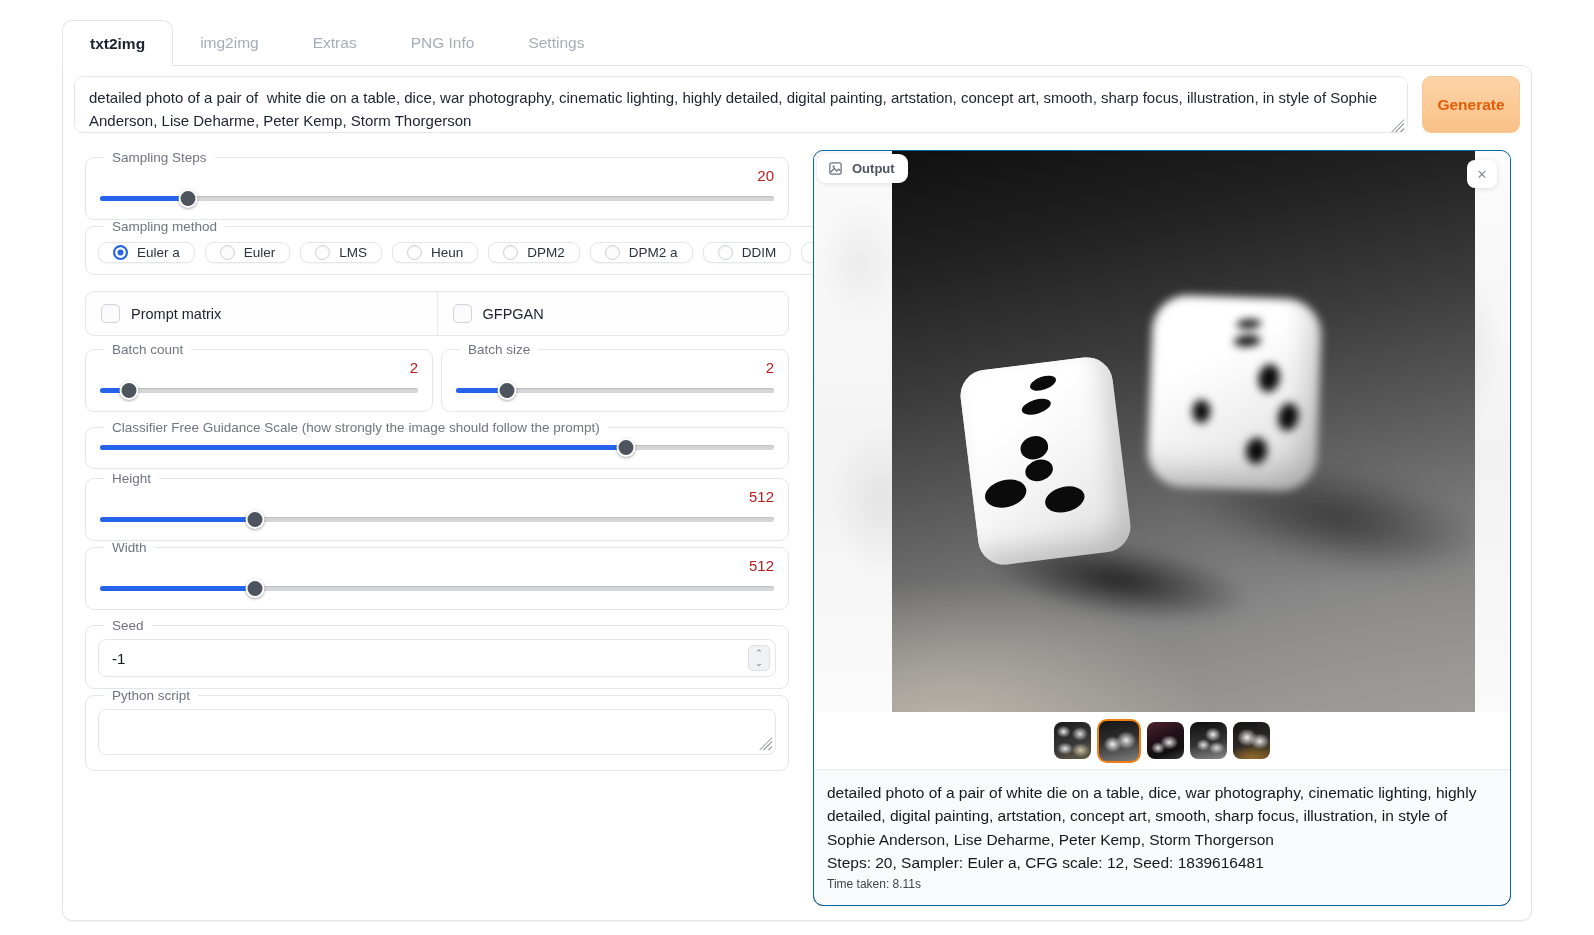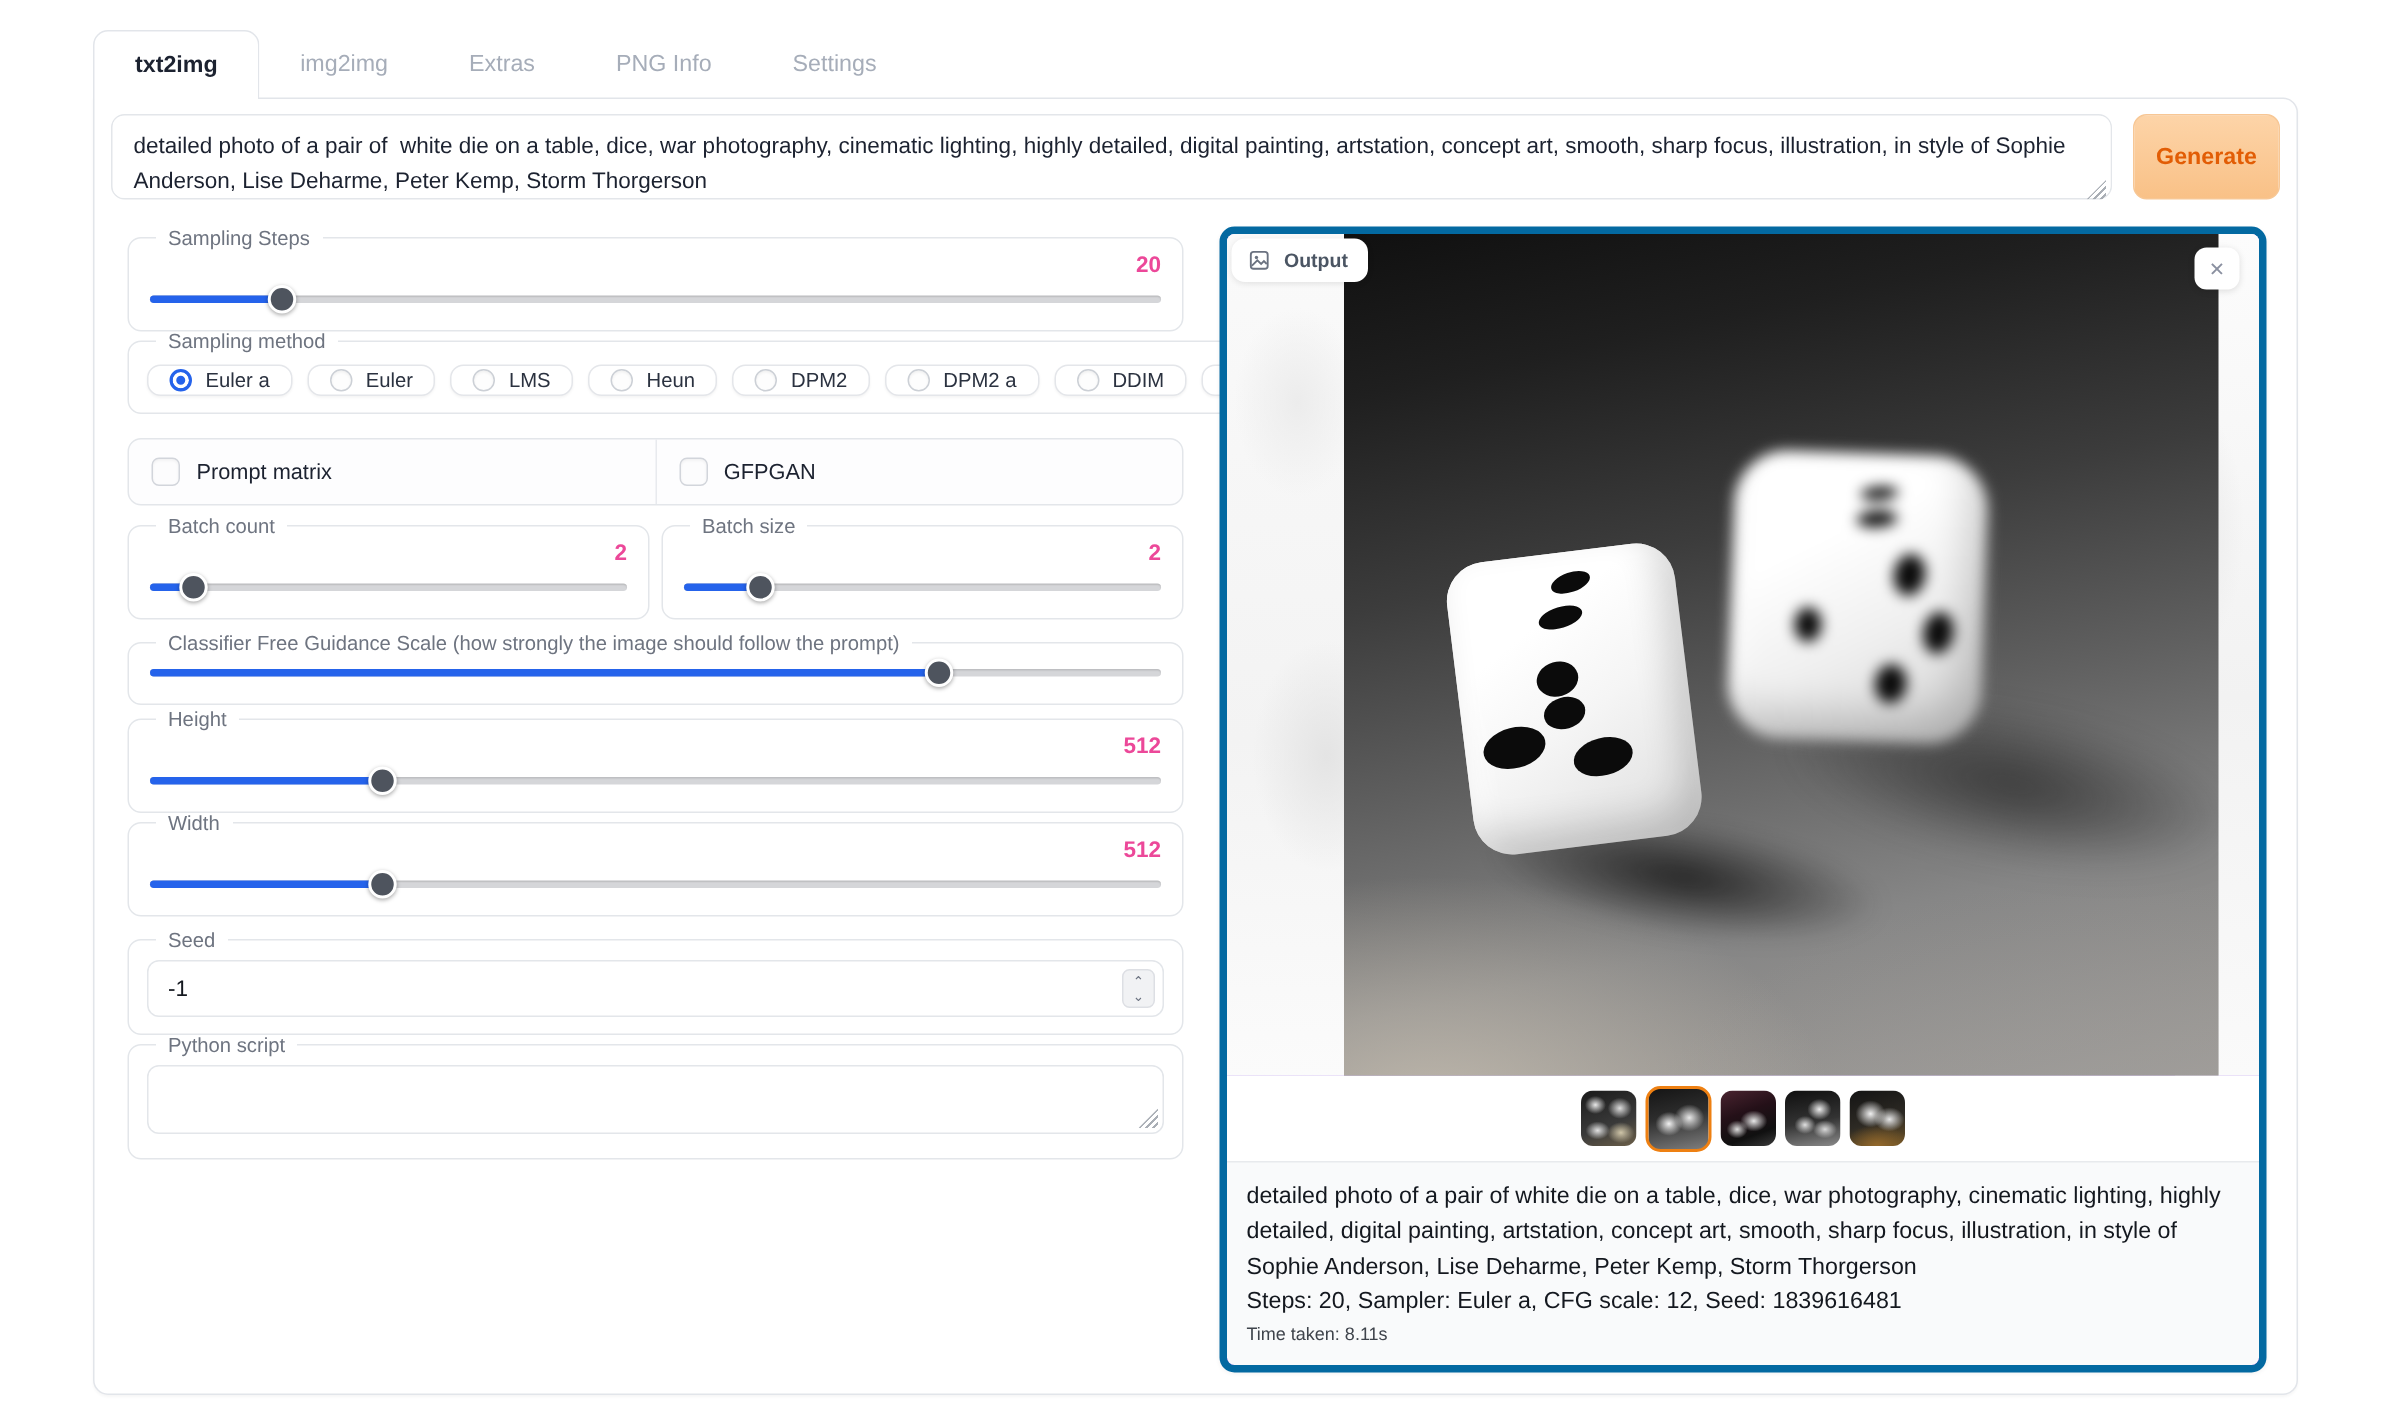--- a/index.html
+++ b/index.html
@@ -30,21 +30,21 @@
   .generate { width:98px; height:57px; border-radius:9px; border:1px solid #f7c795;
     background:linear-gradient(180deg,#fdd4a8,#f9c187); color:#e25d05; font-weight:700;
     font-size:15.5px; cursor:pointer; font-family:inherit; }
 
   
   .main-row { display:flex; gap:24px; margin-left:12px; margin-right:10px; align-items:flex-start; }
   .left-col { width:704px; flex:0 0 704px; }
 
   fieldset { border:1px solid #e3e6ea; border-radius:9px; padding:2px 12px 11px; background:#fff; }
   legend { font-size:13.5px; color:#6e7480; padding:0 8px; margin-left:6px; }
-  .val { text-align:right; font-size:15px; font-weight:700; color:#ec4899; margin:0 2px 4px 0; }
+  .val { text-align:right; font-size:15px; font-weight:400; color:#b91c1c; margin:0 2px 4px 0; }
 
   .slider { position:relative; height:20px; display:flex; align-items:center; margin:0 2px; }
   .track { width:100%; height:5px; border-radius:99px; background:#d5d6d9;
     box-shadow:inset 0 1px 1px rgba(0,0,0,.12); }
   .fill { position:absolute; left:0; height:5px; border-radius:99px; background:#2563eb; }
   .knob { position:absolute; width:19px; height:19px; border-radius:50%; background:#4e545e;
     border:2px solid #fff; box-shadow:0 1px 3px rgba(0,0,0,.35); transform:translateX(-50%); cursor:pointer; }
 
   .stack-merge { margin-top:-1px; }
   .gap16 { height:16px; } .gap8 { height:8px; } .gap6 { height:6px; } .gap2 { height:2px; }
@@ -72,21 +72,21 @@
     padding:0 34px 0 13px; font-size:15px; color:#14181f; font-family:inherit; outline:none; }
   .spinner { position:absolute; right:6px; top:6px; width:22px; height:26px; background:#f1f2f4;
     border:1px solid #dddfe4; border-radius:5px; display:flex; flex-direction:column;
     align-items:center; justify-content:center; color:#6b7280; font-size:9px; line-height:1;
     cursor:pointer; gap:1px; }
   .pyta { width:100%; height:46px; border:1px solid #e3e6ea; border-radius:8px; margin-top:4px;
     resize:none; font-family:inherit; outline:none; position:relative; }
 
   
   .out-col { flex:1; }
-  .out-panel { border:5px solid #0369a1; border-radius:10px; overflow:hidden; background:#6d28d9;
+  .out-panel { border:1px solid #0369a1; border-radius:10px; overflow:hidden; background:#000000;
     position:relative; box-shadow:0 1px 3px rgba(0,0,0,.05); }
   .out-chip { position:absolute; z-index:5; top:3px; left:3px; background:#fff; border-radius:9px;
     padding:7px 13px 7px 11px; display:flex; align-items:center; gap:9px;
     box-shadow:0 1px 4px rgba(0,0,0,.10); color:#4b5563; font-size:13px; font-weight:700; }
   .out-close { position:absolute; z-index:5; top:9px; right:13px; width:30px; height:28px;
     border-radius:8px; background:#fff; box-shadow:0 1px 5px rgba(0,0,0,.13); display:flex;
     align-items:center; justify-content:center; color:#8a90a0; font-size:13px; cursor:pointer; }
 
   .stage { position:relative; height:561px; background:#fff; }
   .stage-left { position:absolute; left:0; top:0; bottom:0; width:78px;

